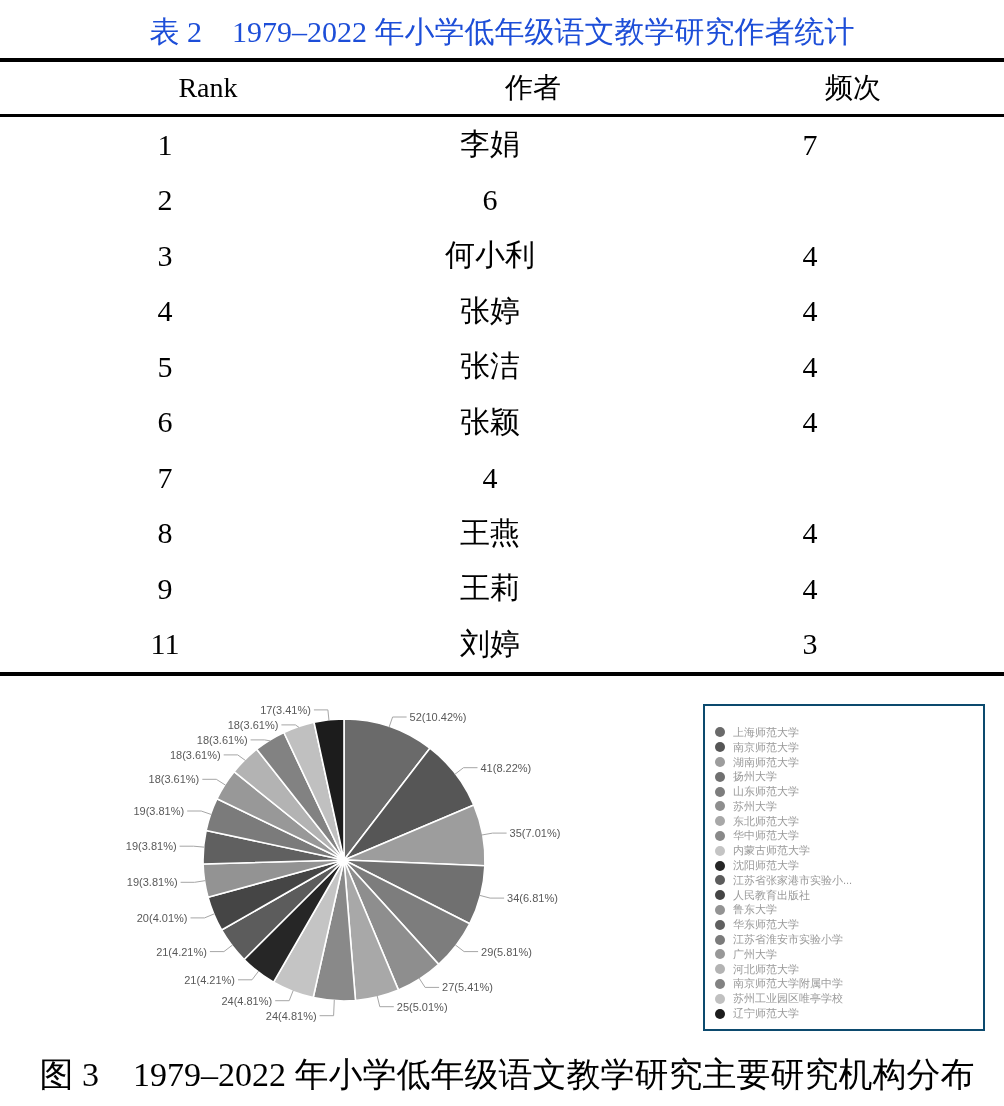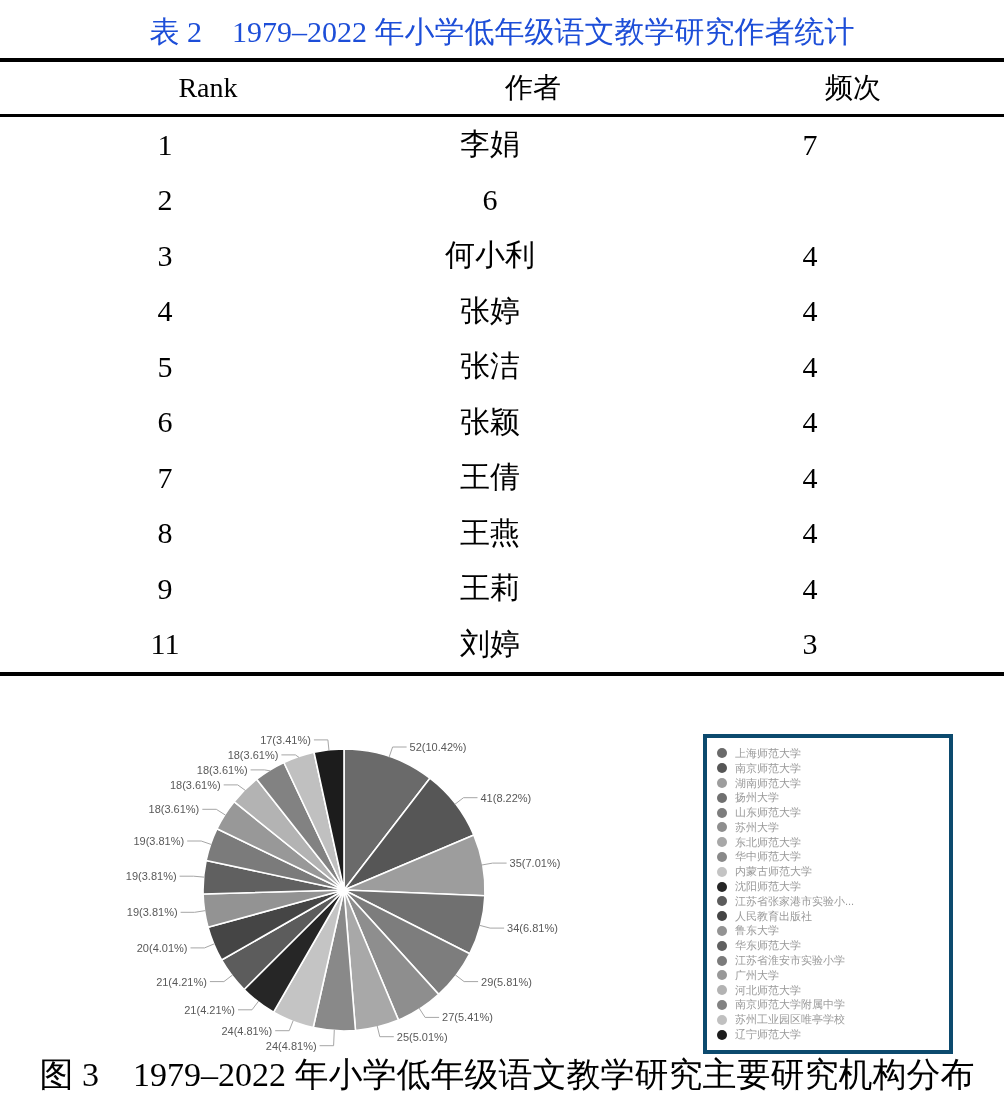--- a/index.html
+++ b/index.html
@@ -21,25 +21,25 @@
     display:flex; align-items:center; font-size:28px;margin-left:43px;
   }
   .tbody {
     position:absolute; top:117px; left:0; width:970px; height:555px;
     display:flex; flex-direction:column;
   }
   .t-row { flex:1; display:flex; align-items:center; font-size:30px; }
   .c1 { width:330px; text-align:center; }
   .c2 { width:320px; text-align:center; }
   .c3 { width:320px; text-align:center; }
-  .chart-area { position:absolute; left:88px; top:707px; width:902px; height:371px; }
+  .chart-area { position:absolute; left:88px; top:677px; width:902px; height:371px; }
   .chart-area svg { position:absolute; left:0; top:0; }
   .legend {
-    position:absolute; left:615px; top:27px; width:250px;
-    border:4px solid #0c4a6e; background:#fff; padding:8px 6px 8px 10px;
+    position:absolute; left:615px; top:27px; width:282px;
+    border:2px solid #0c4a6e; background:#fff; padding:19px 6px 8px 10px;
   }
   .legend-item {
     display:flex; align-items:center; height:14.8px; white-space:nowrap; overflow:hidden;
     font-family:"Liberation Sans","DejaVu Sans",sans-serif; font-size:11px; color:#999999;
   }
   .legend-dot { width:10px; height:10px; border-radius:50%; margin-right:8px; flex:0 0 10px; }
   .fig-caption {
     position:absolute; top:1052px; left:5px; width:100%;
     text-align:center; font-size:34px; white-space:pre; color:#000;
   }
@@ -84,21 +84,20 @@
       <div class="c2">张洁</div>
       <div class="c3">4</div>
     </div>
     <div class="t-row">
       <div class="c1">6</div>
       <div class="c2">张颖</div>
       <div class="c3">4</div>
     </div>
     <div class="t-row">
       <div class="c1">7</div>
-      <div class="c2">王倩</div>
       <div class="c3">4</div>
     </div>
     <div class="t-row">
       <div class="c1">8</div>
       <div class="c2">王燕</div>
       <div class="c3">4</div>
     </div>
     <div class="t-row">
       <div class="c1">9</div>
       <div class="c2">王莉</div>

